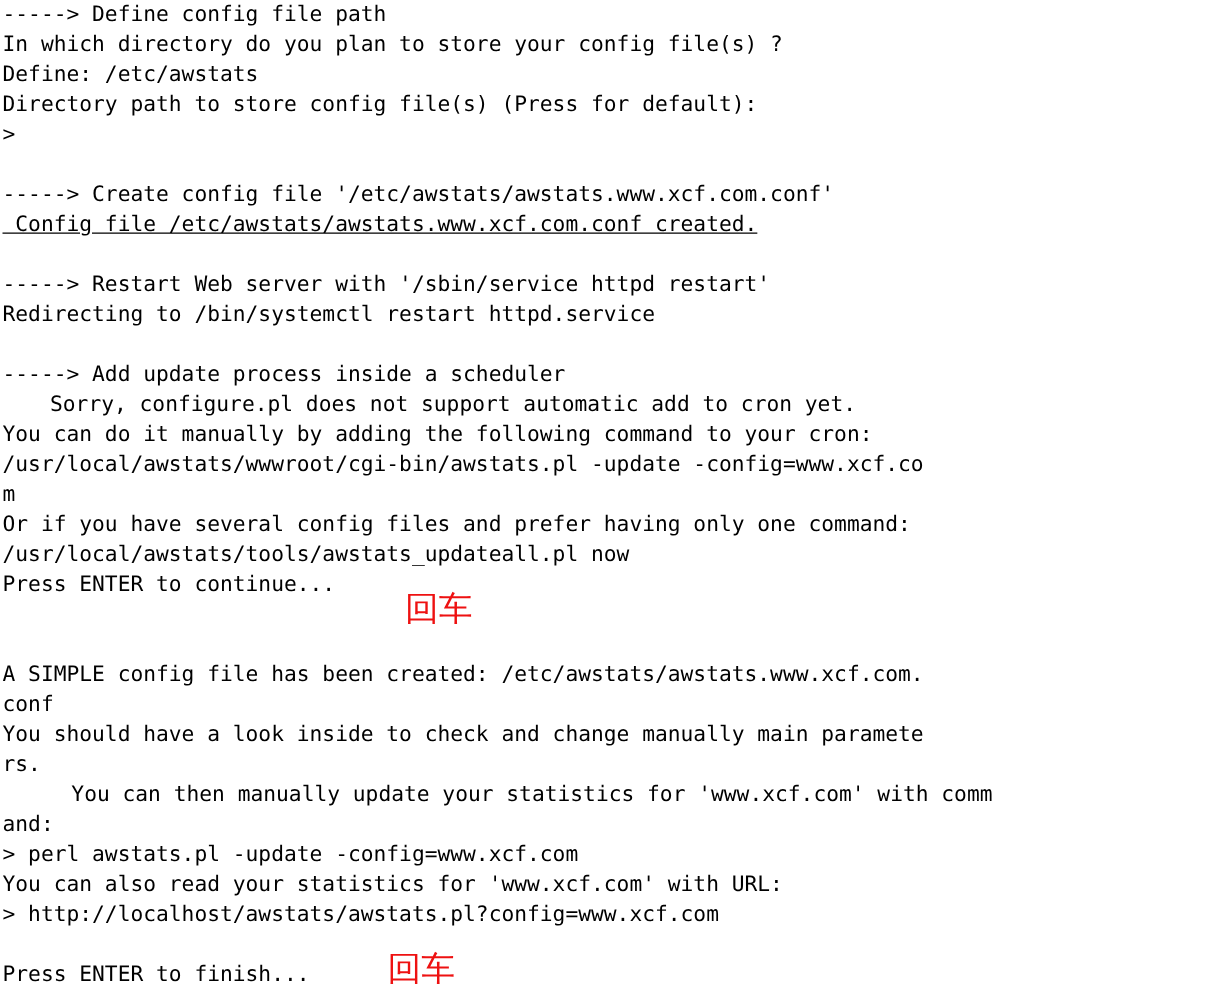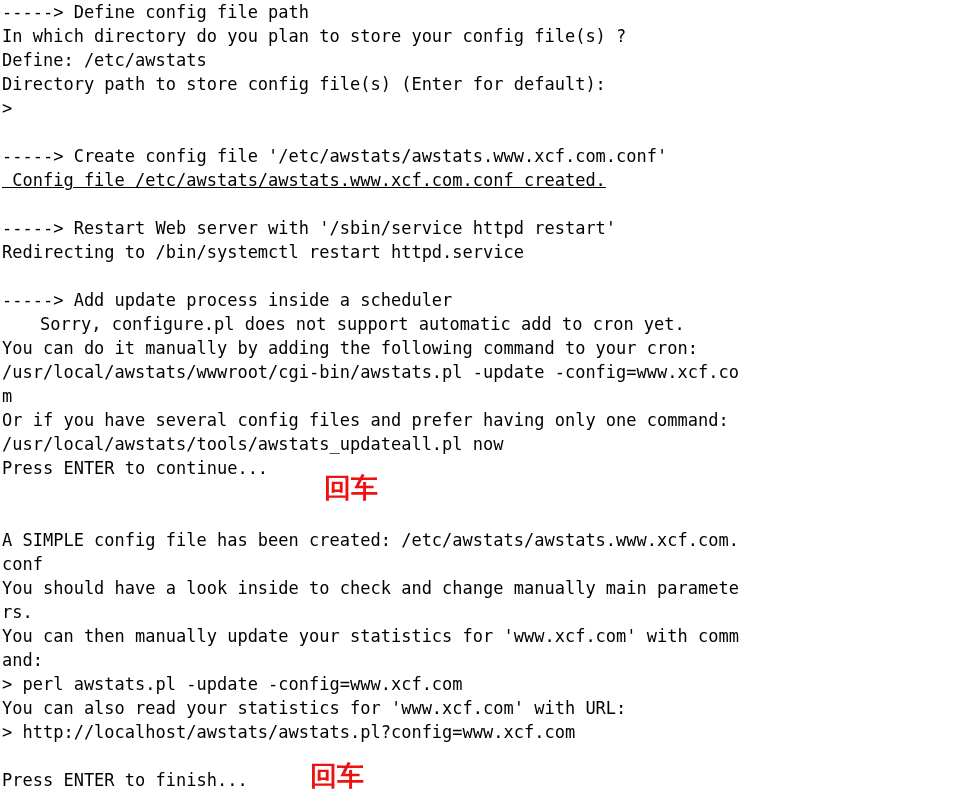--- a/index.html
+++ b/index.html
@@ -35,32 +35,32 @@
   }
   .term-line.blank {
     height: 24px;
   }
   .annot {
     position: absolute;
     color: #ee1111;
     font-family: "DejaVu Sans", "Liberation Sans", sans-serif;
     font-size: 27px;
     line-height: 27px;
-    font-weight: 700;
+    font-weight: 400;
     white-space: pre;
   }
 </style>
 </head>
 <body>
 
 <div id="terminal" style="background: rgb(255, 255, 255);">
     <div class="term-line" style="color: rgb(0, 0, 0);">-----&gt; Define config file path</div>
     <div class="term-line" style="color: rgb(0, 0, 0);">In which directory do you plan to store your config file(s) ?</div>
     <div class="term-line" style="color: rgb(0, 0, 0);">Define: /etc/awstats</div>
-    <div class="term-line" style="color: rgb(0, 0, 0);">Directory path to store config file(s) (Enter for default):</div>
+    <div class="term-line" style="color: rgb(0, 0, 0);">Directory path to store config file(s) (Press for default):</div>
     <div class="term-line" style="color: rgb(0, 0, 0);">&gt;</div>
     <div class="term-line blank" style="color: rgb(0, 0, 0);"></div>
     <div class="term-line" style="color: rgb(0, 0, 0);">-----&gt; Create config file '/etc/awstats/awstats.www.xcf.com.conf'</div>
     <div class="term-line" style="color: rgb(0, 0, 0); text-decoration: underline;"> Config file /etc/awstats/awstats.www.xcf.com.conf created.</div>
     <div class="term-line blank" style="color: rgb(0, 0, 0);"></div>
     <div class="term-line" style="color: rgb(0, 0, 0);">-----&gt; Restart Web server with '/sbin/service httpd restart'</div>
     <div class="term-line" style="color: rgb(0, 0, 0);">Redirecting to /bin/systemctl restart httpd.service</div>
     <div class="term-line blank" style="color: rgb(0, 0, 0);"></div>
     <div class="term-line" style="color: rgb(0, 0, 0);">-----&gt; Add update process inside a scheduler</div>
     <div class="term-line" style="color: rgb(0, 0, 0); padding-left: 40px;">Sorry, configure.pl does not support automatic add to cron yet.</div>
@@ -69,21 +69,21 @@
     <div class="term-line" style="color: rgb(0, 0, 0);">m</div>
     <div class="term-line" style="color: rgb(0, 0, 0);">Or if you have several config files and prefer having only one command:</div>
     <div class="term-line" style="color: rgb(0, 0, 0);">/usr/local/awstats/tools/awstats_updateall.pl now</div>
     <div class="term-line" style="color: rgb(0, 0, 0);">Press ENTER to continue...</div>
     <div class="term-line blank" style="color: rgb(0, 0, 0);"></div>
     <div class="term-line blank" style="color: rgb(0, 0, 0);"></div>
     <div class="term-line" style="color: rgb(0, 0, 0);">A SIMPLE config file has been created: /etc/awstats/awstats.www.xcf.com.</div>
     <div class="term-line" style="color: rgb(0, 0, 0);">conf</div>
     <div class="term-line" style="color: rgb(0, 0, 0);">You should have a look inside to check and change manually main paramete</div>
     <div class="term-line" style="color: rgb(0, 0, 0);">rs.</div>
-    <div class="term-line" style="color: rgb(0, 0, 0);">You can then manually update your statistics for 'www.xcf.com' with comm</div>
+    <div class="term-line" style="color: rgb(0, 0, 0); text-align: right;">You can then manually update your statistics for 'www.xcf.com' with comm</div>
     <div class="term-line" style="color: rgb(0, 0, 0);">and:</div>
     <div class="term-line" style="color: rgb(0, 0, 0);">&gt; perl awstats.pl -update -config=www.xcf.com</div>
     <div class="term-line" style="color: rgb(0, 0, 0);">You can also read your statistics for 'www.xcf.com' with URL:</div>
     <div class="term-line" style="color: rgb(0, 0, 0);">&gt; http://localhost/awstats/awstats.pl?config=www.xcf.com</div>
     <div class="term-line blank" style="color: rgb(0, 0, 0);"></div>
     <div class="term-line" style="color: rgb(0, 0, 0);">Press ENTER to finish...</div>
     <span class="annot" style="left: 324px; top: 474px; color: rgb(238, 17, 17);">回车</span>
     <span class="annot" style="left: 310px; top: 762px; color: rgb(238, 17, 17);">回车</span>
   </div>
 

